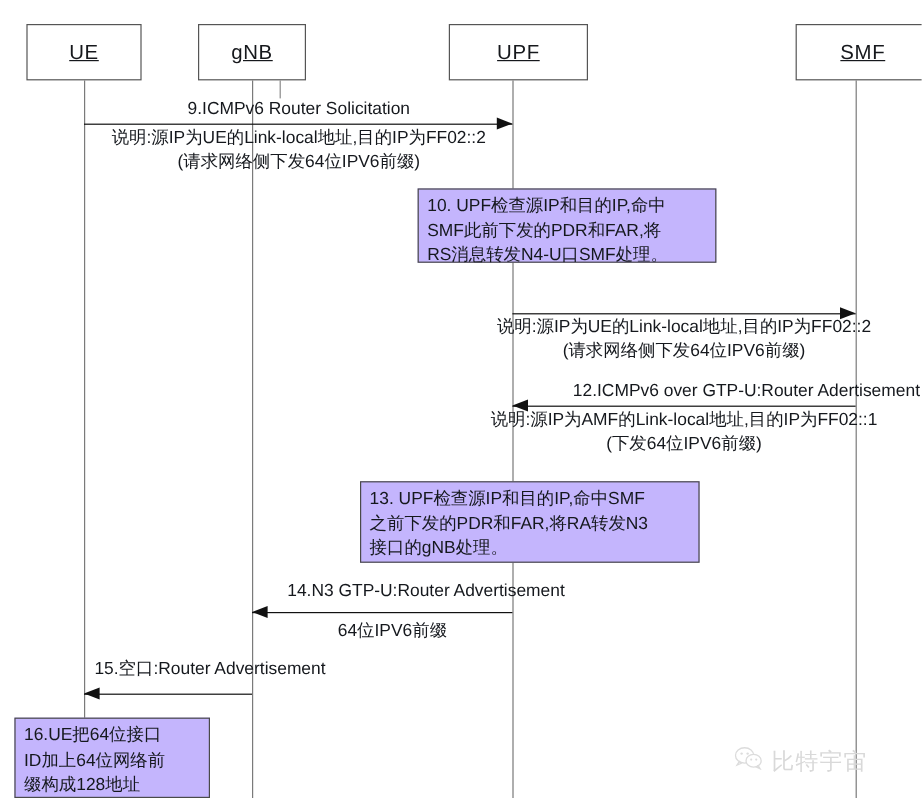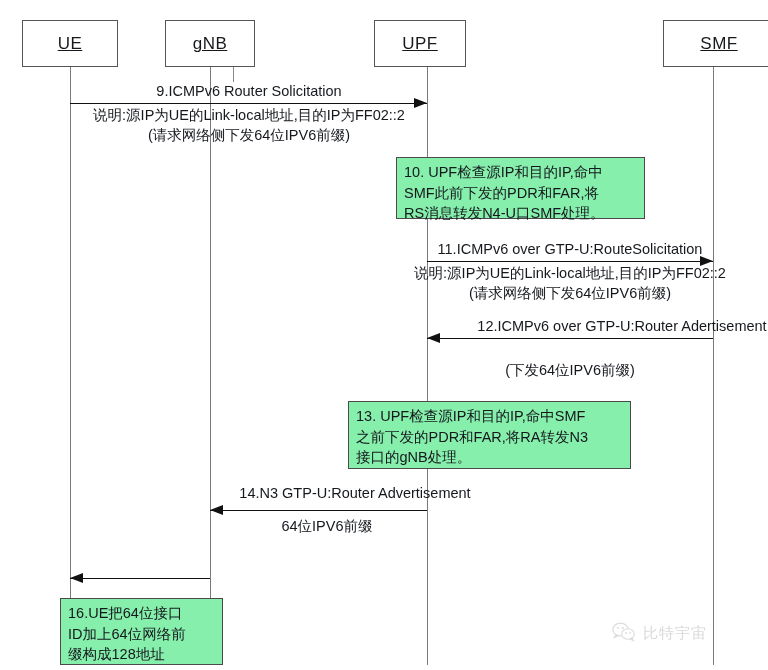--- a/index.html
+++ b/index.html
@@ -59,58 +59,57 @@
     font-size:14.5px;
     color:#15181d;
     white-space:nowrap;
     line-height:1.15;
   }
   .msg-text.center{transform:translateX(-50%);text-align:center;}
 
   .note-box{
     position:absolute;
     border:1px solid #4a4a4a;
-    background:#86efac;
+    background:#c4b5fd;
     box-sizing:border-box;
     padding:4px 7px 3px 7px;
-    margin-left:48px;
   }
   .note-text{
     font-size:14.5px;
     line-height:1.42;
     color:#15181d;
     white-space:pre-line;
   }
 
   .watermark{
     position:absolute;
     display:flex;
     align-items:center;
     gap:7px;
     color:#d8d8d8;
-    font-size:15px;
+    font-size:19px;
     user-select:none;
   }
   .wm-text{color:#d9d9d9;letter-spacing:1px;}
   .wm-icon{display:block;}
 </style>
 </head>
 <body>
 
 <div id="diagram">
 
   <div class="actor-box" style="left:165px;top:20px;width:90px;height:47px;">
     <span class="actor-label">gNB</span>
   </div>
 
   <div class="actor-box" style="left:22px;top:20px;width:96px;height:47px;">
     <span class="actor-label">UE</span>
   </div>
 
-  <div class="actor-box" style="left:374px;top:20px;width:92px;height:47px;">
+  <div class="actor-box" style="left:374px;top:20px;width:116px;height:47px;">
     <span class="actor-label">UPF</span>
   </div>
 
   <div class="actor-box" style="left:663px;top:20px;width:112px;height:47px;">
     <span class="actor-label">SMF</span>
   </div>
 
   <div class="lifeline" style="left:70px;top:67px;height:598px;"></div>
   <div class="lifeline" style="left:210px;top:67px;height:598px;"></div>
   <div class="stub" style="left:233px;top:67px;height:15px;"></div>
@@ -122,42 +121,43 @@
   <div class="arrowhead right" style="left:414px;top:98px;"></div>
   <div class="msg-text center" style="left:249px;top:107px;">说明:源IP为UE的Link-local地址,目的IP为FF02::2</div>
   <div class="msg-text center" style="left:249px;top:127px;">(请求网络侧下发64位IPV6前缀)</div>
 
   <div class="note-box" style="left:348px;top:157px;width:249px;height:62px;">
     <div class="note-text">10. UPF检查源IP和目的IP,命中
 SMF此前下发的PDR和FAR,将
 RS消息转发N4-U口SMF处理。</div>
   </div>
 
-  <div class="msg-text center" style="left:570px;top:241px;">11.ICMPv6 over GTP-U:RouteSolicitation</div>
   <div class="msg-line" style="left:427px;top:261px;width:286px;"></div>
   <div class="arrowhead right" style="left:700px;top:256px;"></div>
   <div class="msg-text center" style="left:570px;top:265px;">说明:源IP为UE的Link-local地址,目的IP为FF02::2</div>
   <div class="msg-text center" style="left:570px;top:285px;">(请求网络侧下发64位IPV6前缀)</div>
 
   <div class="msg-text center" style="left:578px;top:318px;margin-left:44px;">12.ICMPv6 over GTP-U:Router Adertisement</div>
   <div class="msg-line" style="left:427px;top:338px;width:286px;"></div>
   <div class="arrowhead left" style="left:427px;top:333px;"></div>
+  <div class="msg-text center" style="left:570px;top:342px;">说明:源IP为AMF的Link-local地址,目的IP为FF02::1</div>
   <div class="msg-text center" style="left:570px;top:362px;">(下发64位IPV6前缀)</div>
 
   <div class="note-box" style="left:300px;top:401px;width:283px;height:68px;">
     <div class="note-text">13. UPF检查源IP和目的IP,命中SMF
 之前下发的PDR和FAR,将RA转发N3
 接口的gNB处理。</div>
   </div>
 
   <div class="msg-text center" style="left:355px;top:485px;">14.N3 GTP-U:Router Advertisement</div>
   <div class="msg-line" style="left:210px;top:510px;width:217px;"></div>
   <div class="arrowhead left" style="left:210px;top:505px;"></div>
   <div class="msg-text center" style="left:327px;top:518px;">64位IPV6前缀</div>
 
+  <div class="msg-text center" style="left:175px;top:550px;">15.空口:Router Advertisement</div>
   <div class="msg-line" style="left:70px;top:578px;width:140px;"></div>
   <div class="arrowhead left" style="left:70px;top:573px;"></div>
 
   <div class="note-box" style="left:12px;top:598px;width:163px;height:67px;">
     <div class="note-text">16.UE把64位接口
 ID加上64位网络前
 缀构成128地址</div>
   </div>
 
   <div class="watermark" style="left:612px;top:622px;">

